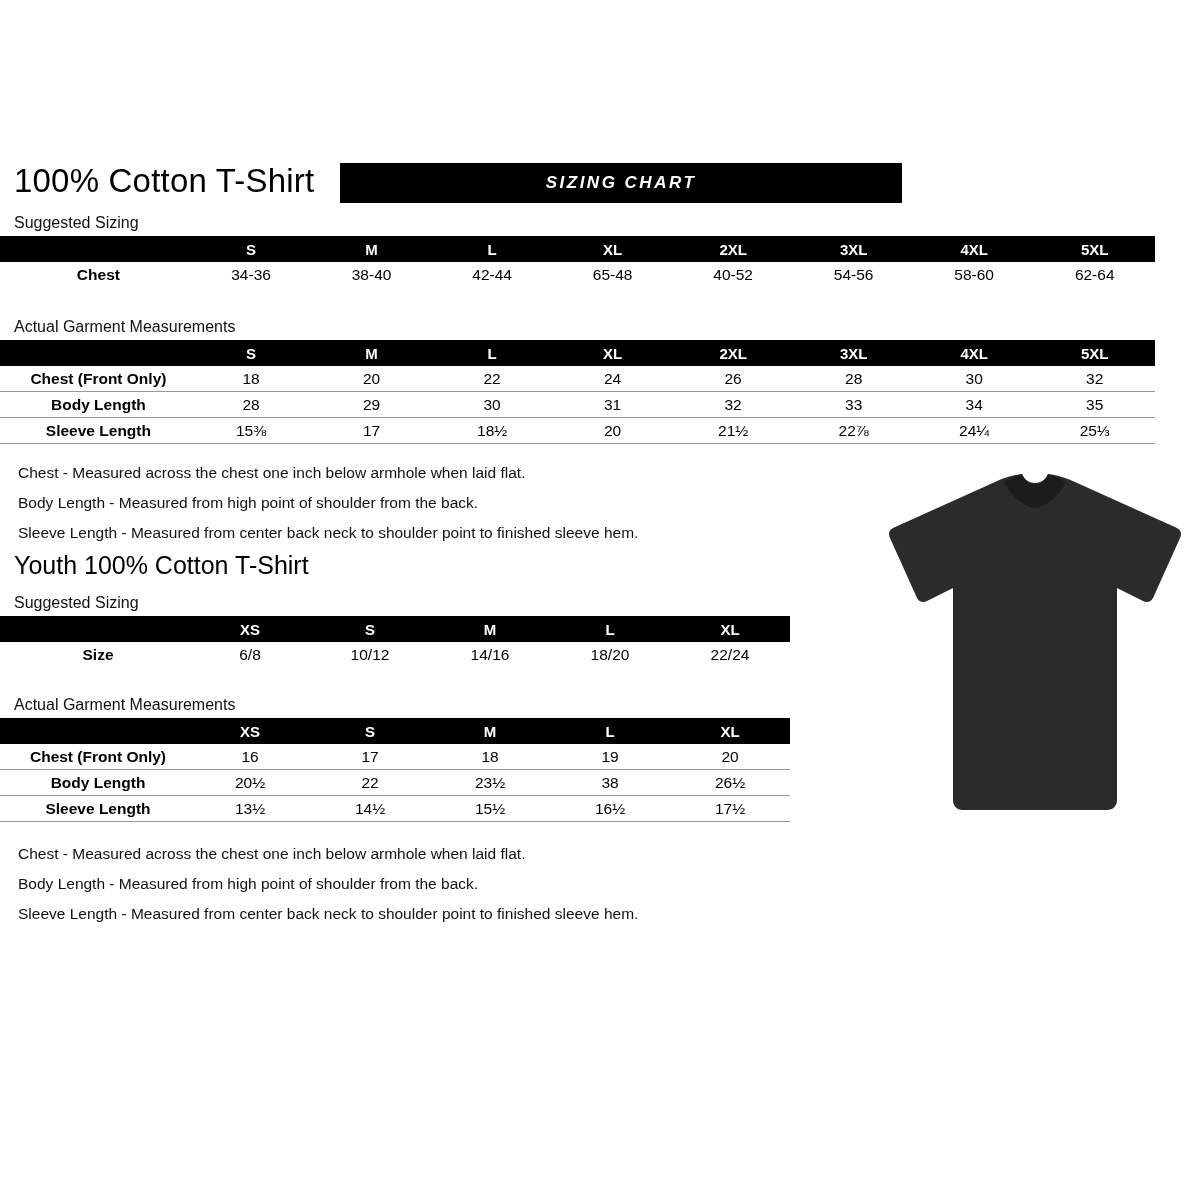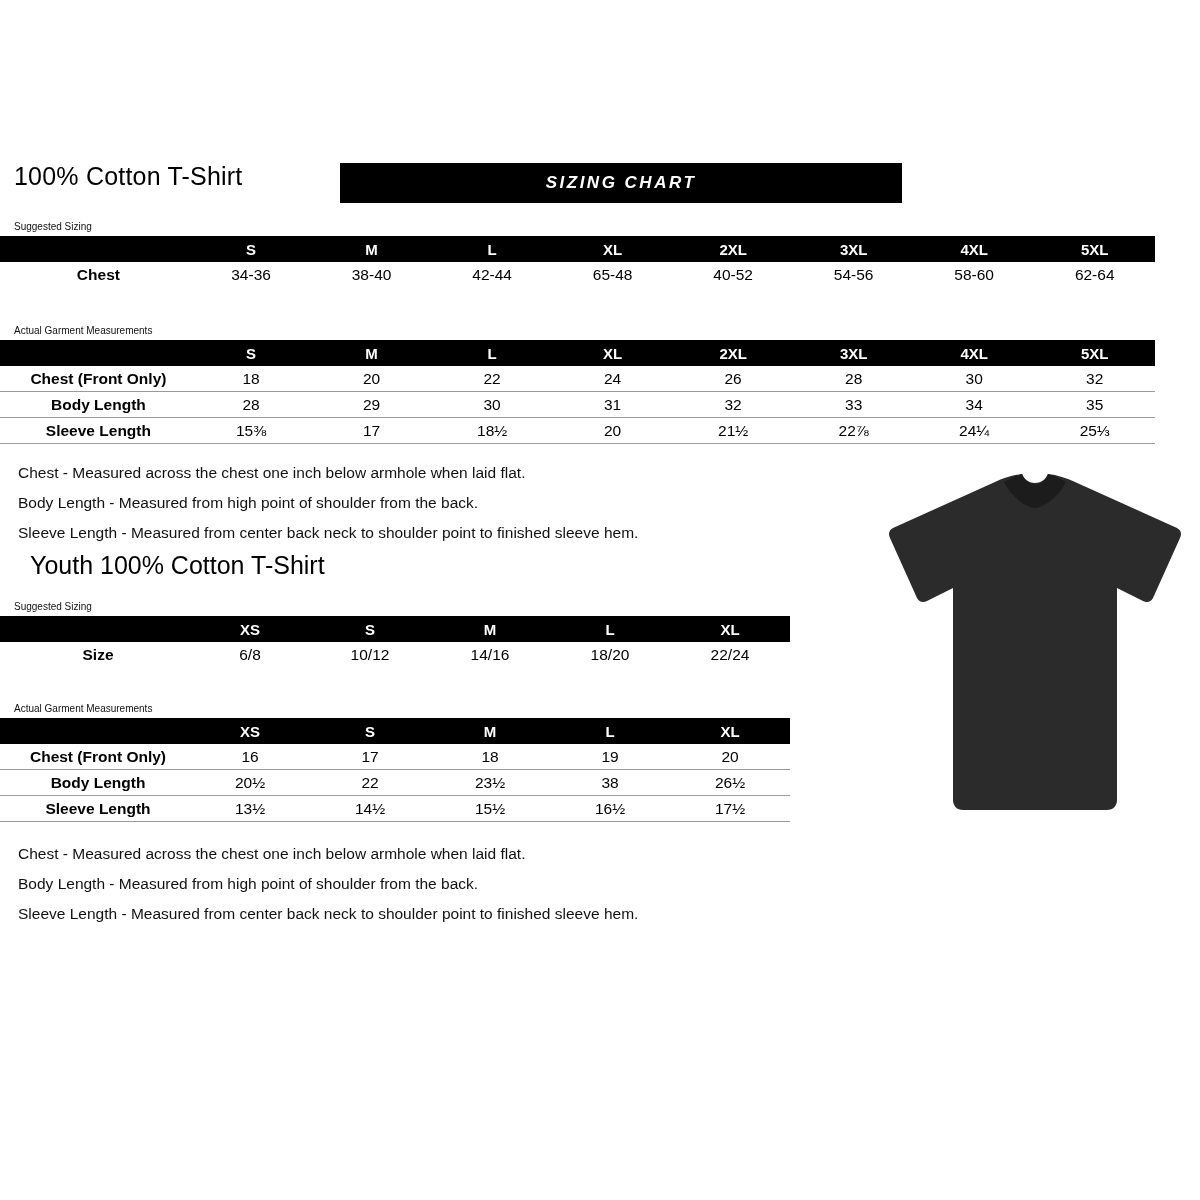--- a/index.html
+++ b/index.html
@@ -21,21 +21,21 @@
     top: 0;
     width: 1200px;
     height: 1200px;
   }
 
   
   .adult-title {
     position: absolute;
     left: 14px;
     top: 162px;
-    font-size: 25px;
+    font-size: 33px;
     font-weight: 400;
     letter-spacing: 0.2px;
     white-space: nowrap;
   }
   .sizing-chart-banner {
     position: absolute;
     left: 340px;
     top: 163px;
     width: 562px;
     height: 40px;
@@ -47,25 +47,24 @@
   }
   .sizing-chart-banner span {
     font-size: 17px;
     font-weight: bold;
     letter-spacing: 2.5px;
     font-style: italic;
   }
 
   .subhead {
     position: absolute;
-    font-size: 10px;
+    font-size: 16px;
     font-weight: 400;
     color: #111;
     white-space: nowrap;
-    margin-top: 7px;
   }
 
   
   table.sz {
     position: absolute;
     border-collapse: collapse;
     table-layout: fixed;
   }
   table.sz th, table.sz td {
     padding: 0;
@@ -111,21 +110,20 @@
   }
 
   
   .youth-title {
     position: absolute;
     left: 14px;
     top: 551px;
     font-size: 25px;
     font-weight: 400;
     white-space: nowrap;
-    margin-left: 16px;
   }
 
   
   .shirt {
     position: absolute;
     left: 885px;
     top: 470px;
     width: 300px;
     height: 345px;
   }

